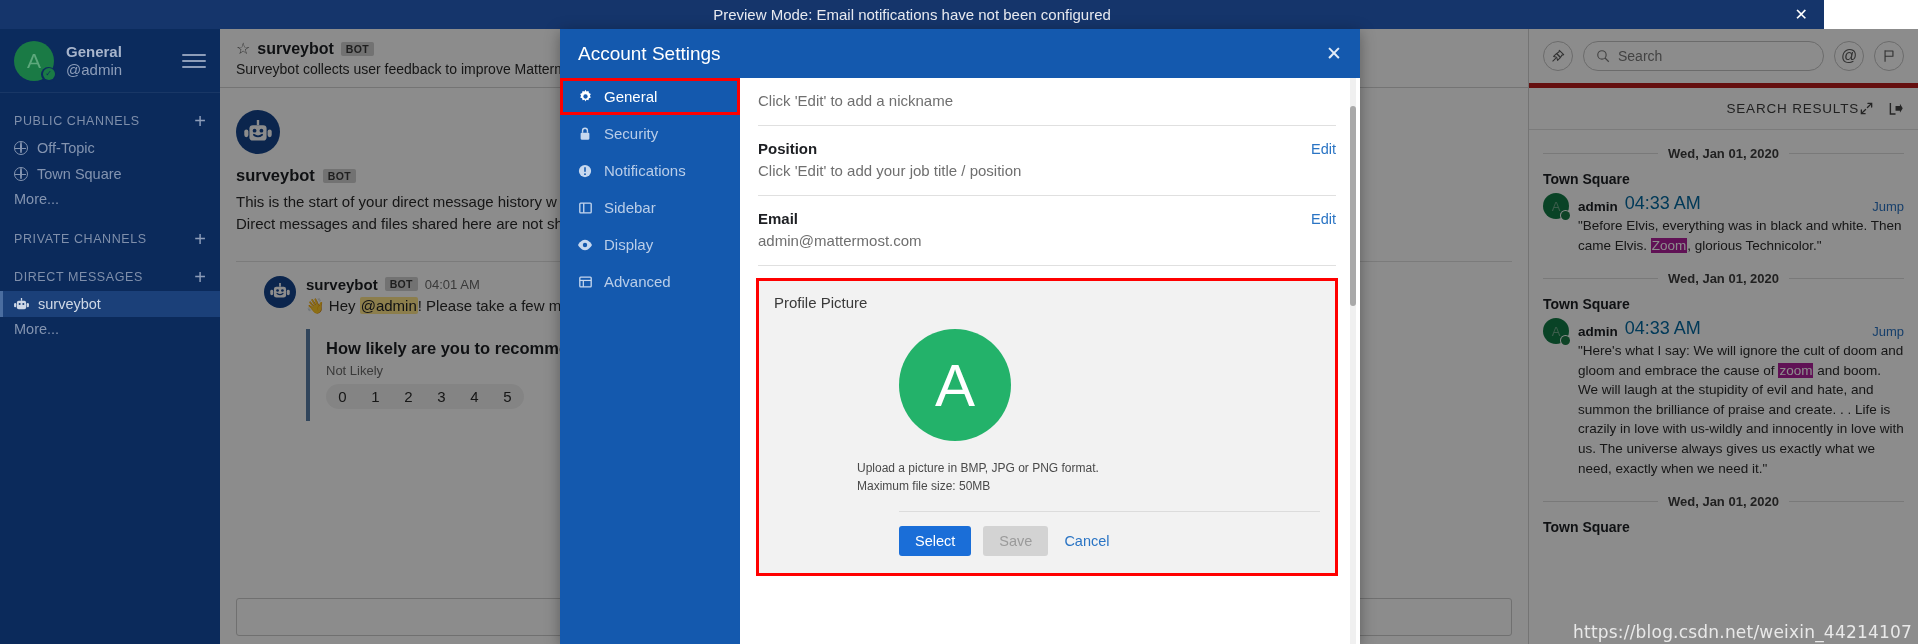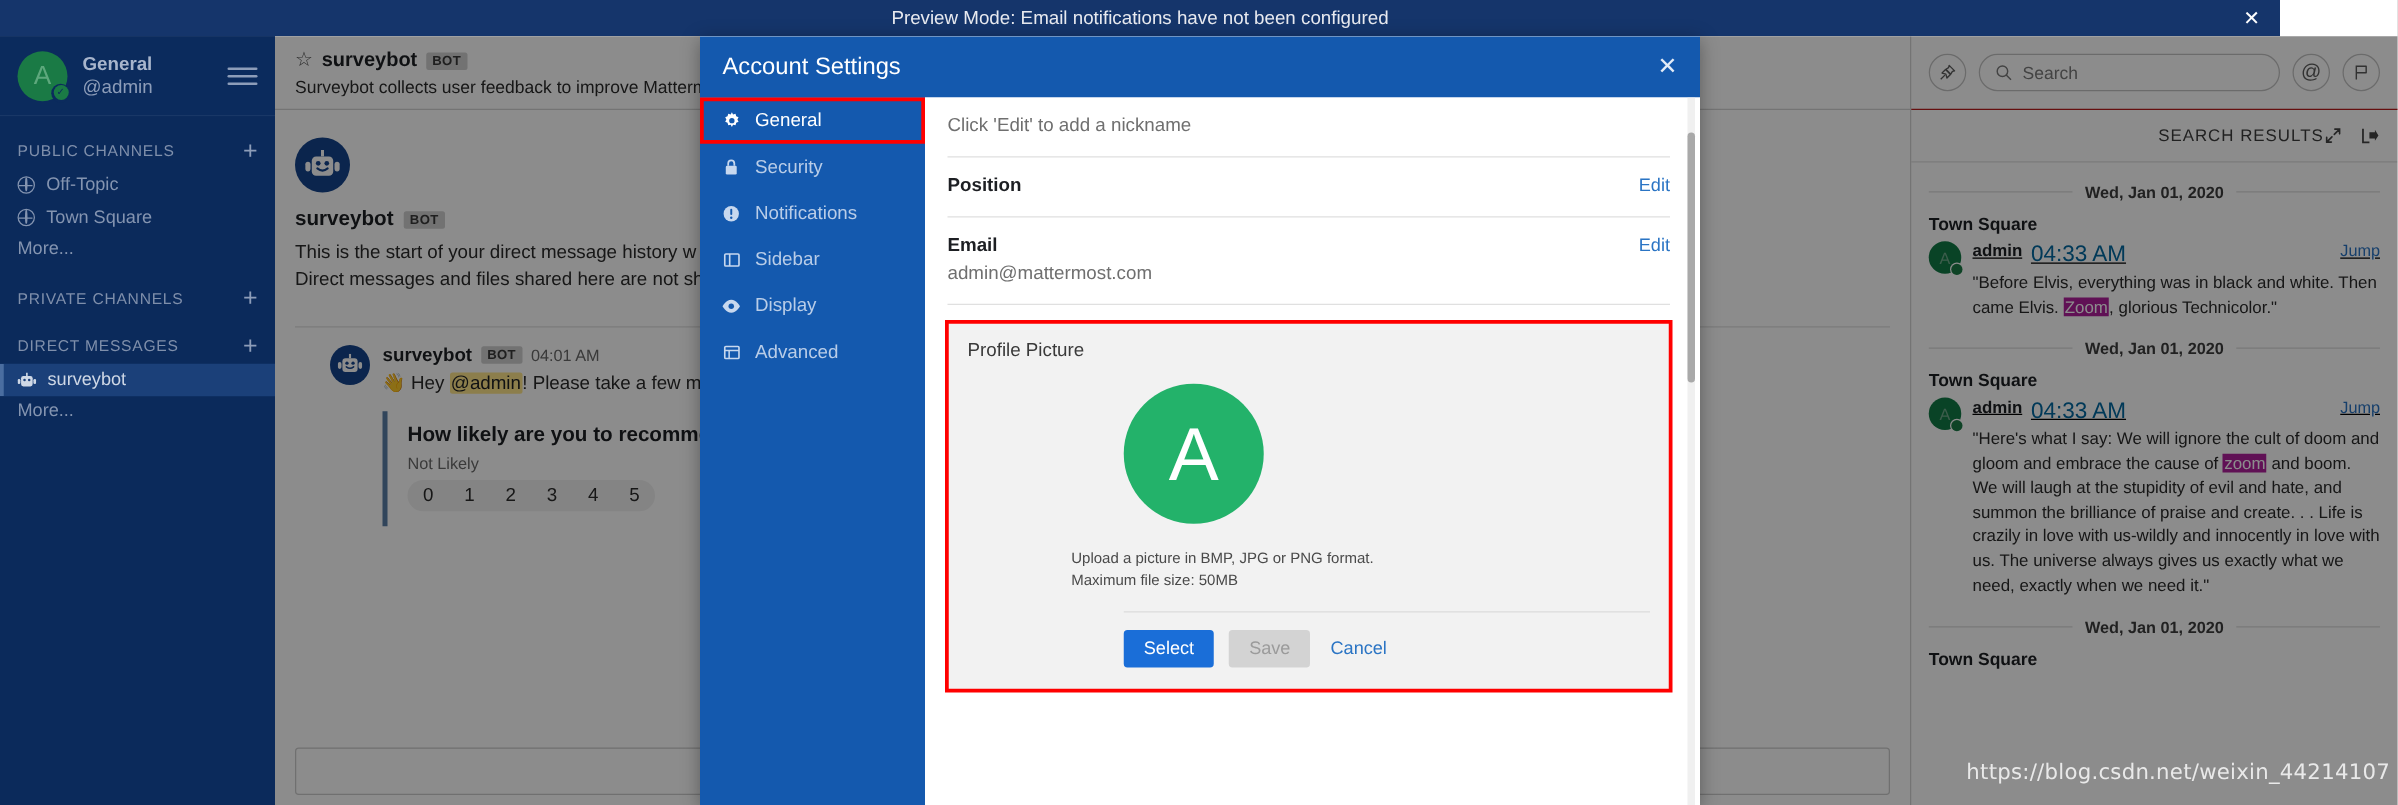--- a/index.html
+++ b/index.html
@@ -150,21 +150,21 @@
   }
   #message-box {
     position:absolute; left:16px; right:16px; bottom:8px; height:38px;
     border:1px solid #ccc; border-radius:3px; background:#fff;
   }
 
   
   #rhs-col { width: 390px; flex:0 0 390px; display:flex; flex-direction:column;
              border-left:1px solid #d4d4d4; background:#fff; }
   #rhs-searchbar {
-    height:59px; border-bottom:1px solid #b91c1c;
+    height:59px; border-bottom:5px solid #b91c1c;
     display:flex; align-items:center; gap:10px; padding: 0 14px;
   }
   .circ-btn {
     width:30px;height:30px;border-radius:50%;border:1px solid #c4c4c4;
     display:flex;align-items:center;justify-content:center;color:#5b5b5b;cursor:pointer;flex:0 0 30px;
   }
   #search-field {
     flex:1 1 auto; height:30px; border:1px solid #c4c4c4; border-radius:15px;
     display:flex; align-items:center; gap:8px; padding: 0 12px; color:#7a7a7a; font-size:14px;
     background:#fff; cursor:text;
@@ -183,29 +183,29 @@
   .date-sep .dt { font-size:13px; color:#3d3d3d; font-weight:bold; }
   .res-channel { font-size:14px; font-weight:bold; color:#1d1f23; padding: 2px 14px 4px 14px;}
   .res-post { display:flex; gap:9px; padding: 2px 14px 6px 14px; }
   .res-avatar-wrap { position:relative; width:26px; height:26px; flex:0 0 26px;}
   .res-avatar { width:26px;height:26px;border-radius:50%;background:#127a45;color:#6ea98a;
     display:flex;align-items:center;justify-content:center;font-size:13px;}
   .res-status { position:absolute; right:-2px; bottom:-2px; width:11px;height:11px;border-radius:50%;
     background:#fff; display:flex;align-items:center;justify-content:center;}
   .res-status i { width:9px;height:9px;border-radius:50%;background:#1a7a45;display:block;}
   .res-main { flex:1 1 auto; min-width:0; }
-  .res-head { display:flex; align-items:flex-start; gap:7px;text-decoration:underline; }
+  .res-head { display:flex; align-items:flex-end; gap:7px; }
   .res-user { font-size:13.5px; font-weight:bold; color:#1d1f23; }
   .res-time { font-size:18px; color:#0369a1; }
   .res-jump { margin-left:auto; font-size:13px; color:#2a74c4; cursor:pointer; }
   .res-text { font-size:13.5px; color:#2b2b2b; line-height:1.45; margin-top:2px; }
   .hl { background:#b0209c; color:#fff; padding:0 1px; }
 
   #watermark {
-    position:absolute; right:6px; bottom:16px;
+    position:absolute; right:6px; bottom:2px;
     color:#e9e9e9; font-size:17px; letter-spacing:0.2px;
     font-family:"DejaVu Sans", sans-serif;
   }
 
   
   #backdrop {
     position:absolute; top:29px; left:220px; width:1698px; height:615px;
     background: rgba(0,0,0,0.45);
   }
 
@@ -579,20 +579,21 @@
 
         <div class="set-row">
           <div class="set-value" style="margin-top:0">Click 'Edit' to add a nickname</div>
         </div>
 
         <div class="set-row">
           <div class="set-row-head">
             <span class="set-label">Position</span>
             <span class="set-edit">Edit</span>
           </div>
+          <div class="set-value">Click 'Edit' to add your job title / position</div>
         </div>
 
         <div class="set-row">
           <div class="set-row-head">
             <span class="set-label">Email</span>
             <span class="set-edit">Edit</span>
           </div>
           <div class="set-value">admin@mattermost.com</div>
         </div>
 

